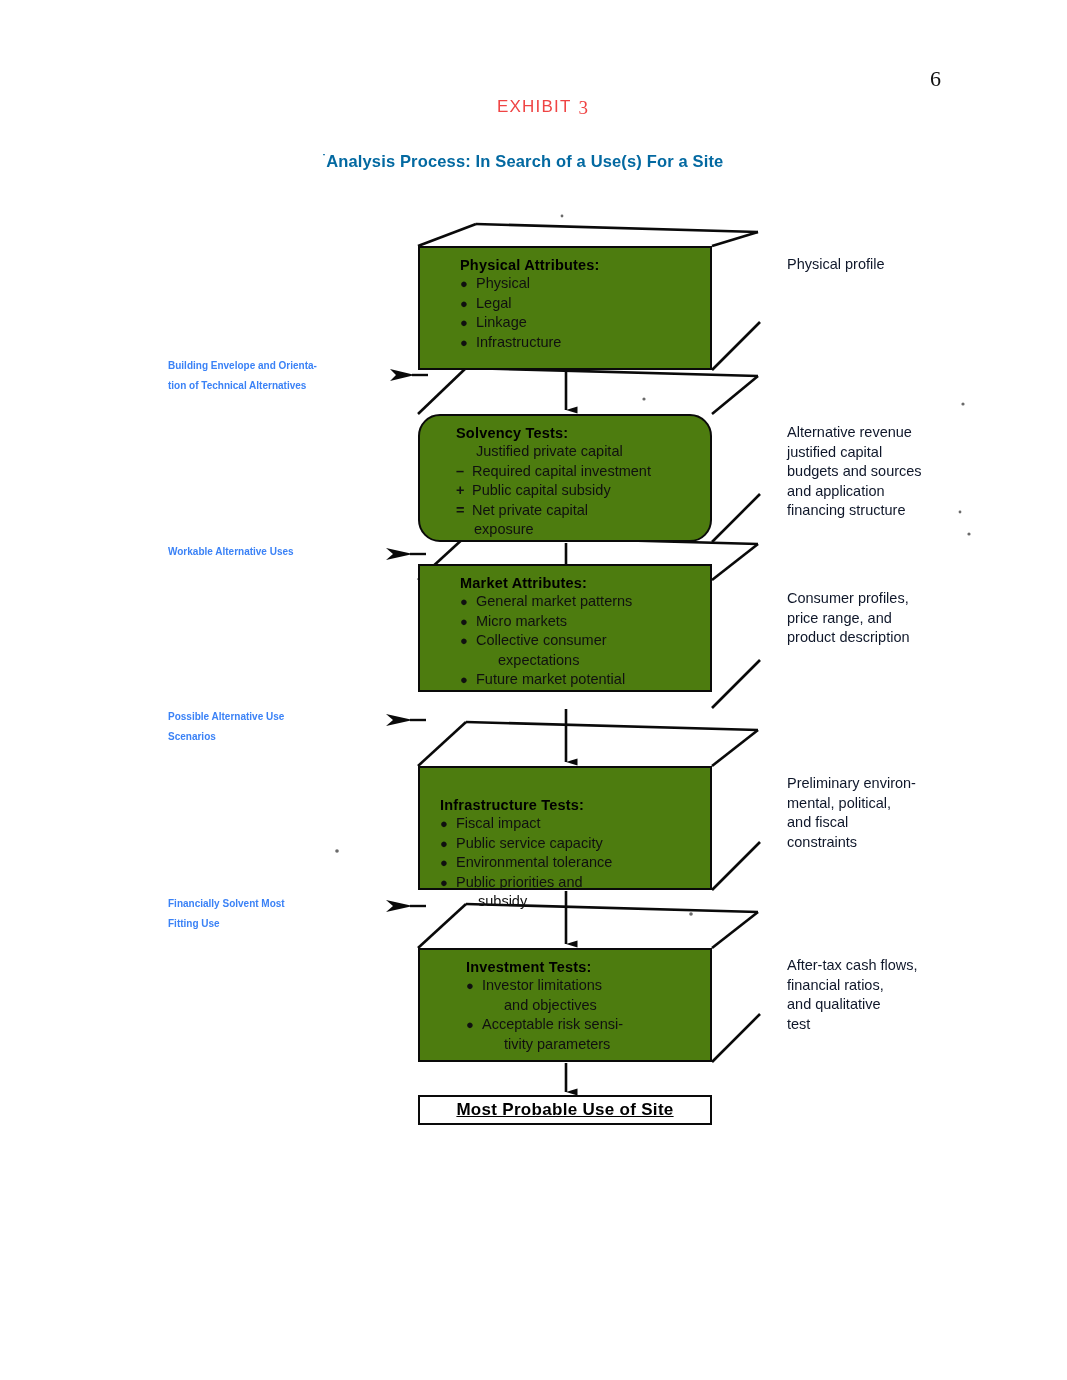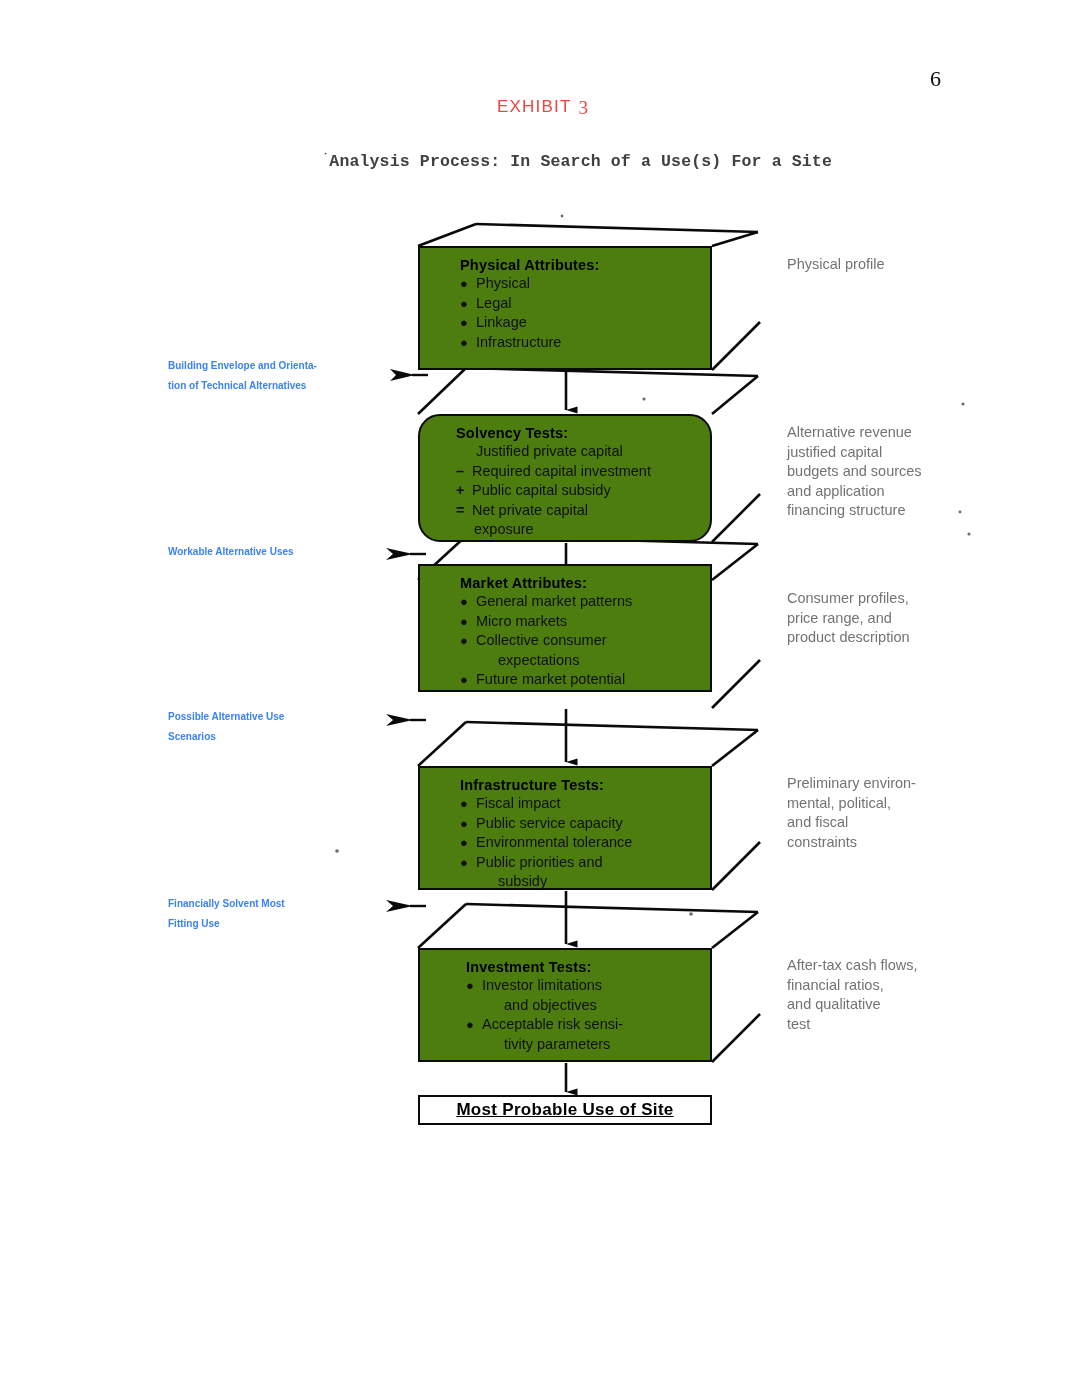--- a/index.html
+++ b/index.html
@@ -45,23 +45,22 @@
     display: inline-block;
     transform: translateY(2px);
   }
   #exhibit-title {
     position: absolute;
     left: 322px;
     top: 152px;
     font-size: 16.5px;
     font-weight: bold;
     letter-spacing: 0.15px;
-    color: #404040;
+    color: #0369a1;
     white-space: nowrap;
-    font-family: Liberation Mono, monospace;
   }
   #exhibit-title .tick {
     font-size: 12px;
     vertical-align: top;
   }
 
   
   #linework {
     position: absolute;
     left: 0;
@@ -148,21 +147,21 @@
     text-decoration: underline;
   }
 
   
   .right-caption {
     position: absolute;
     left: 787px;
     width: 215px;
     font-size: 14.5px;
     line-height: 19.5px;
-    color: #737373;
+    color: #0f172a;
   }
 
   
   .left-caption {
     position: absolute;
     left: 152px;
     width: 250px;
     font-size: 10px;
     line-height: 19.5px;
     font-weight: bold;
@@ -286,21 +285,21 @@
         <li><span class="bullet">●</span><span>General market patterns</span></li>
         <li><span class="bullet">●</span><span>Micro markets</span></li>
         <li><span class="bullet">●</span><span>Collective consumer</span></li>
         <li class="cont"><span>expectations</span></li>
         <li><span class="bullet">●</span><span>Future market potential</span></li>
       </ul>
     </div>
   </div>
 
   <div class="stage-box" id="box-4" style="top:766px;height:124px;">
-    <div class="stage-inner" style="padding-left:40px;">
+    <div class="stage-inner" style="padding-left:20px;margin-top:20px;">
       <div class="stage-heading">Infrastructure Tests:</div>
       <ul class="stage-list">
         <li><span class="bullet">●</span><span>Fiscal impact</span></li>
         <li><span class="bullet">●</span><span>Public service capacity</span></li>
         <li><span class="bullet">●</span><span>Environmental tolerance</span></li>
         <li><span class="bullet">●</span><span>Public priorities and</span></li>
         <li class="cont"><span>subsidy</span></li>
       </ul>
     </div>
   </div>

